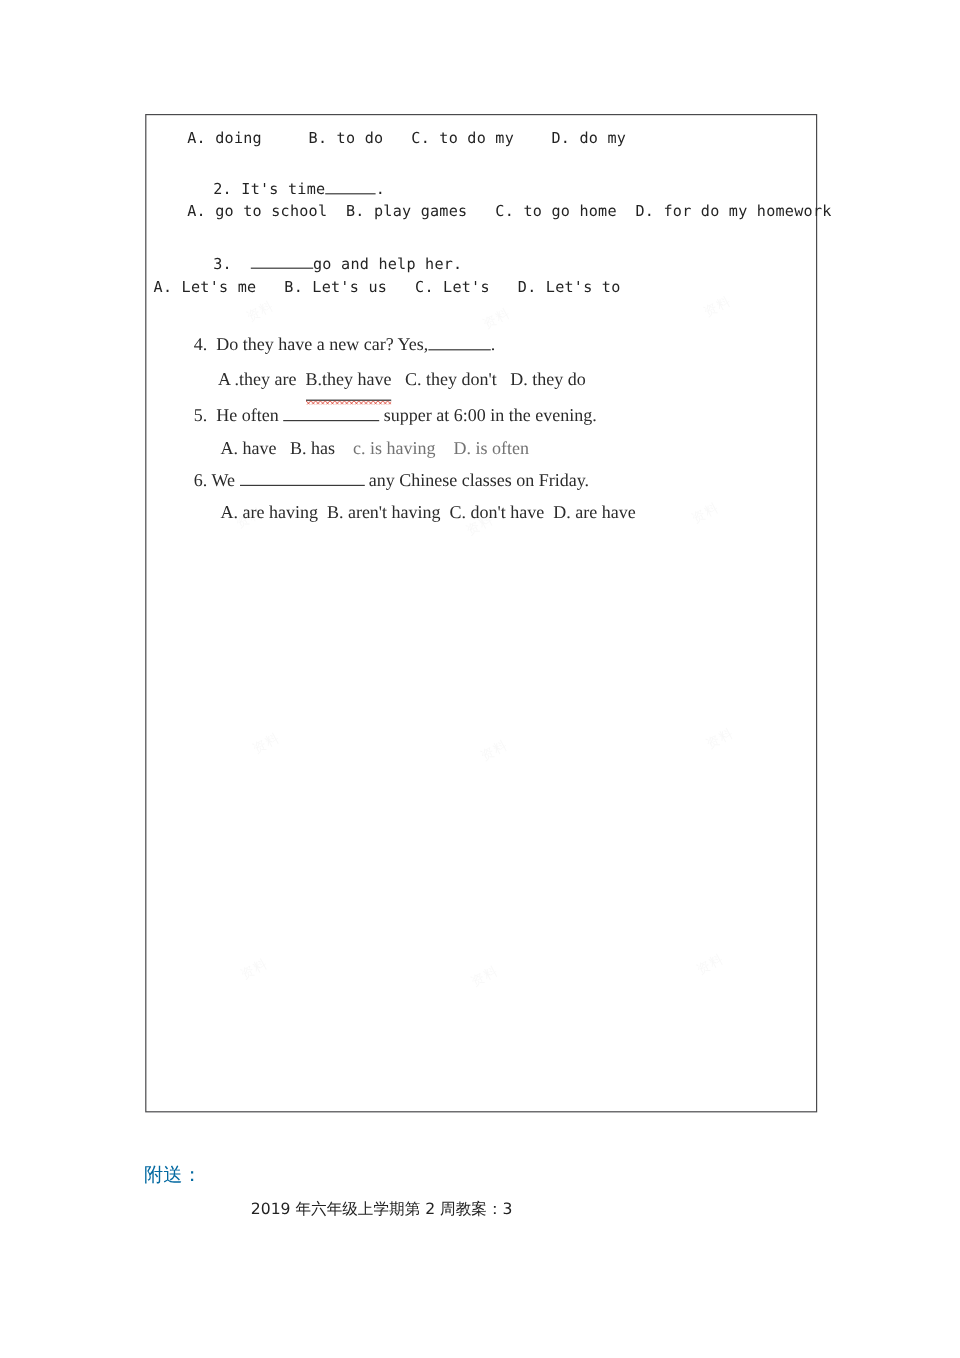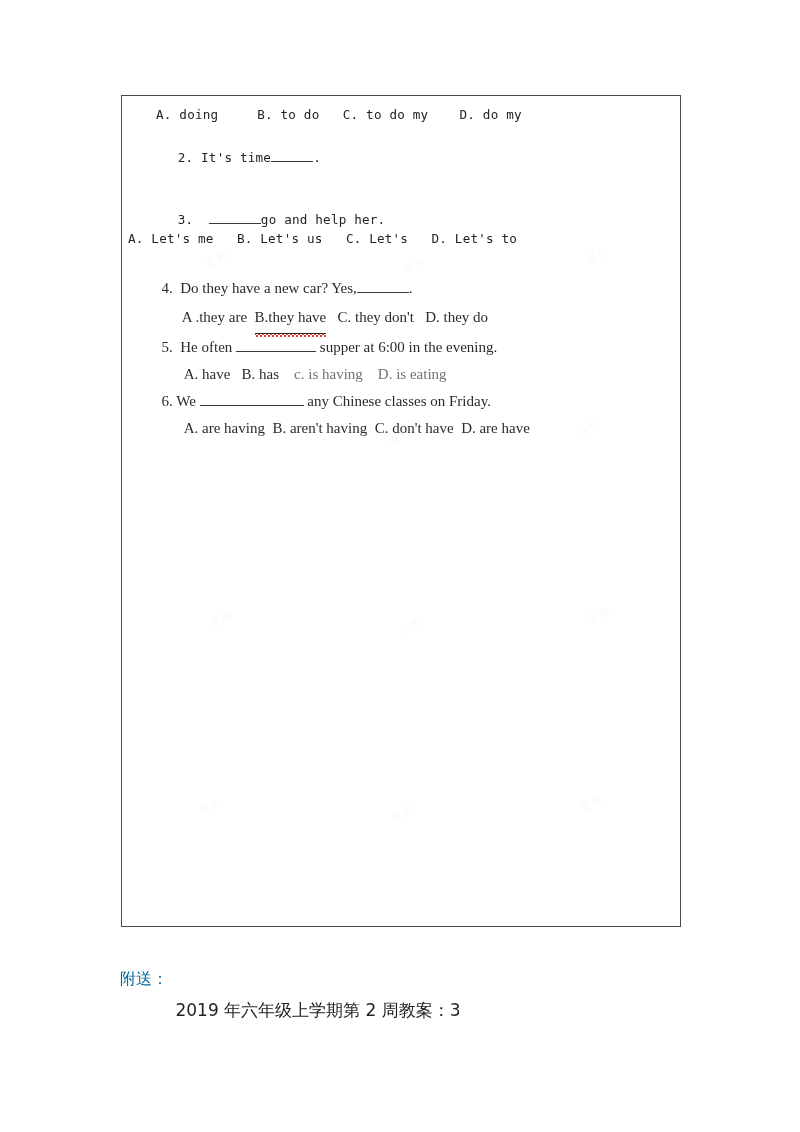--- a/index.html
+++ b/index.html
@@ -118,21 +118,21 @@
     white-space: pre;
     z-index: 2;
   }
   .footer-title {
     position: absolute;
     left: 0;
     top: 999px;
     width: 636px;
     text-align: center;
     font-family: "DejaVu Sans", "Liberation Sans", sans-serif;
-    font-size: 17px;
+    font-size: 13px;
     color: #232323;
     white-space: pre;
     z-index: 2;
   }
 </style>
 </head>
 <body>
 
 <div class="watermark-layer">
   <span class="wm" style="left:205px; top:252px;">资料</span>
@@ -150,38 +150,39 @@
 </div>
 
 <div class="doc-table">
   <div class="cell-inner">
 
     <div class="ln fa" style="left:34px; top:13px;">A. doing     B. to do   C. to do my    D. do my</div>
 
     <div class="ln fa" style="left:9px; top:43px;">
       <span>2.</span><span> </span><span>It's time</span><span class="blank b-sm"></span><span>.</span>
     </div>
+    <div class="ln fa" style="left:34px; top:74px;">A. go to school  B. play games   C. to go home  D. for do my homework</div>
 
     <div class="ln fa" style="left:9px; top:105px;">
       <span>3.</span><span>  </span><span class="blank b-md"></span><span>go and help her.</span>
     </div>
     <div class="ln fa" style="left:6px; top:137px;">A. Let's me   B. Let's us   C. Let's   D. Let's to</div>
 
     <div class="ln fb" style="left:17px; top:170px;">
       <span>4.</span><span>  </span><span>Do they have a new car? Yes,</span><span class="blank b-md"></span><span>.</span>
     </div>
     <div class="ln fb" style="left:38px; top:199px;">
       <span>A .they are</span><span>  </span><span class="answer-marked">B.they have</span><span>   </span><span>C. they don't</span><span>   </span><span>D. they do</span>
     </div>
 
     <div class="ln fb" style="left:17px; top:229px;">
       <span>5.</span><span>  </span><span>He often</span><span> </span><span class="blank b-lg"></span><span> </span><span>supper at 6:00 in the evening.</span>
     </div>
     <div class="ln fb" style="left:40px; top:256px;">
-      <span>A. have</span><span>   </span><span>B. has</span><span>    </span><span class="fb-dim">c. is having</span><span>    </span><span class="fb-dim">D. is eating</span>
+      <span>A. have</span><span>   </span><span>B. has</span><span>    </span><span class="fb-dim">c. is having</span><span>    </span><span class="fb-dim">D. is often</span>
     </div>
 
     <div class="ln fb" style="left:17px; top:283px;">
       <span>6.</span><span> </span><span>We</span><span> </span><span class="blank b-xl"></span><span> </span><span>any Chinese classes on Friday.</span>
     </div>
     <div class="ln fb" style="left:40px; top:310px;">
       <span>A. are having</span><span>  </span><span>B. aren't having</span><span>  </span><span>C. don't have</span><span>  </span><span>D. are have</span>
     </div>
 
   </div>

